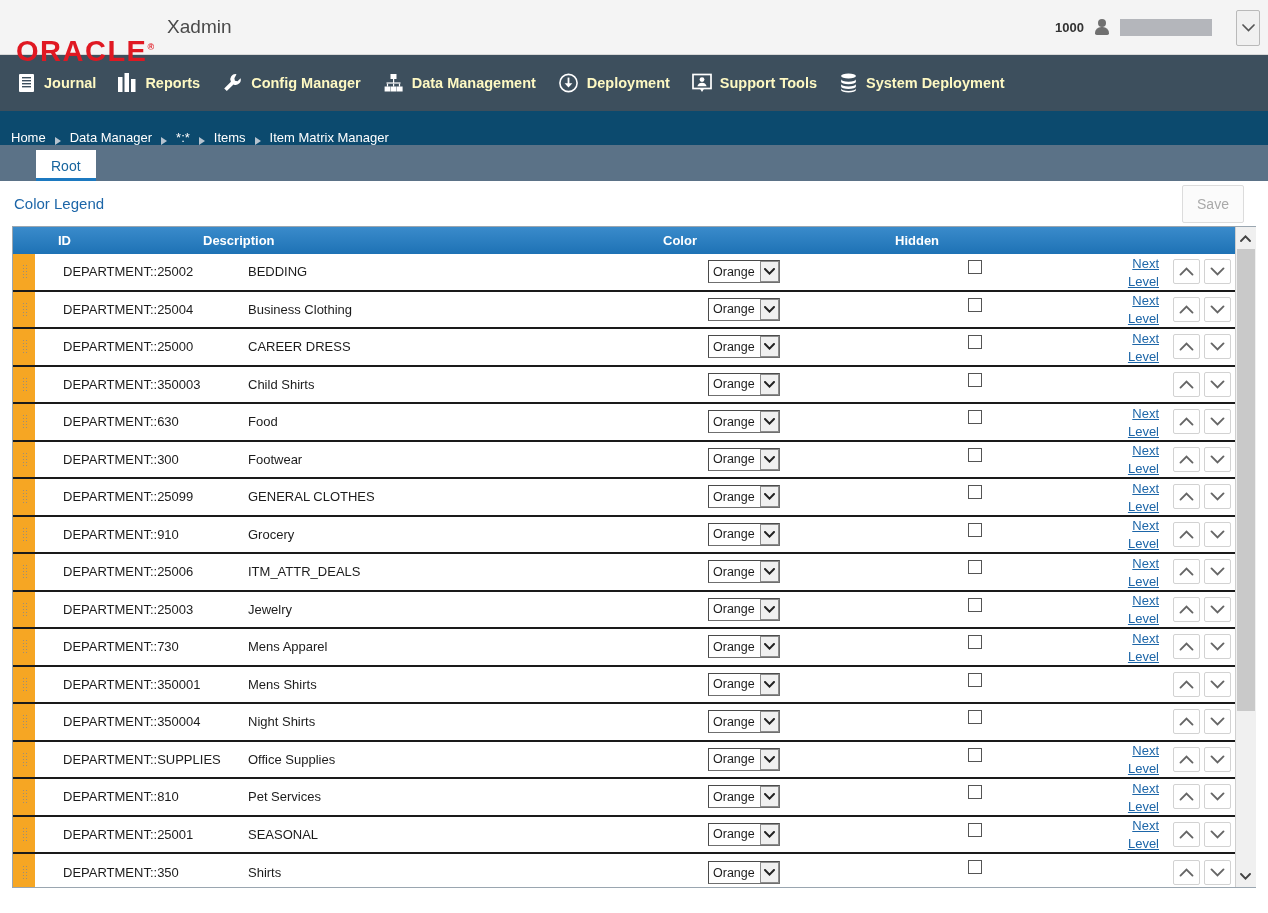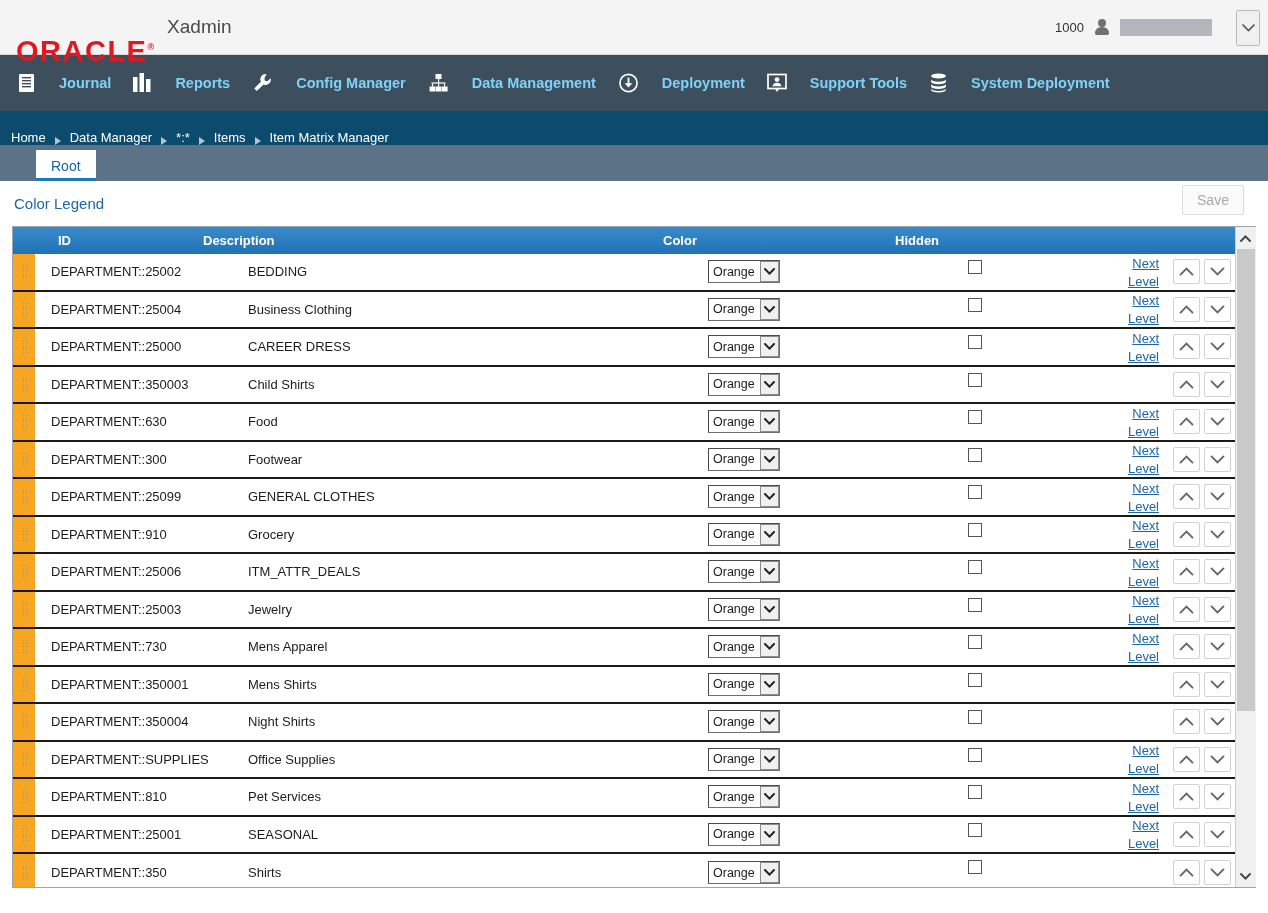--- a/index.html
+++ b/index.html
@@ -34,21 +34,21 @@
   }
   .app-name {
     margin-left: 13px;
     font-size: 19px;
     color: #4a4a4a;
   }
   .topbar-right {
     position: absolute; right: 0; top: 0; height: 55px;
     display: flex; align-items: center; gap: 10px; padding-right: 8px;
   }
-  .session-id { font-size: 13px; color: #333; }
+  .session-id { font-size: 13px; color: #333; font-weight: bold; }
   .user-icon { width: 16px; height: 17px; position: relative; }
   .user-icon .head {
     position: absolute; top: 0; left: 4px; width: 8px; height: 8px;
     border-radius: 50%; background: #707070;
   }
   .user-icon .body {
     position: absolute; bottom: 1px; left: 1px; width: 14px; height: 8px;
     border-radius: 7px 7px 2px 2px; background: #707070;
   }
   .user-redacted {
@@ -62,22 +62,22 @@
   }
   .chev { display: block; }
 
   
   .navbar {
     height: 56px; background: #3d4f5d;
     display: flex; align-items: center;
     padding-left: 18px; gap: 0;
   }
   .nav-item {
-    display: flex; align-items: center; gap: 23px;
-    color: #7dd3fc; font-size: 14.5px; font-weight: bold;
+    display: flex; align-items: center; gap: 8px;
+    color: #fef9c3; font-size: 14.5px; font-weight: bold;
     padding: 6px 18px 6px 4px; cursor: pointer; white-space: nowrap;
   }
   .nav-item:first-child { padding-left: 0; }
   .nav-ico { display: flex; align-items: center; justify-content: center; }
 
   
   .breadcrumb {
     height: 34px; background: #0c4a6e;
     display: flex; align-items: flex-end;
     padding-left: 11px; gap: 0;
@@ -114,21 +114,21 @@
     height: 45px; position: relative;
     display: flex; align-items: center;
     padding-left: 14px;
   }
   .legend-link {
     color: #1d66a8; font-size: 15px;
     cursor: pointer;
   }
   .save-btn {
     position: absolute; right: 24px; top: 4px;
-    width: 62px; height: 30px;
+    width: 62px; height: 38px;
     background: #fbfbfb; border: 1px solid #dcdcdc; border-radius: 2px;
     color: #a9a9a9; font-size: 14px;
     display: flex; align-items: center; justify-content: center;
     font-family: "Liberation Sans", sans-serif;
   }
 
   
   .grid-wrap {
     margin: 0 12px 0 12px;
     border: 1px solid #9aa6b0;
@@ -166,21 +166,21 @@
   .grip {
     width: 5px; height: 15px;
     background-image:
       radial-gradient(#8a8a8a 40%, transparent 41%),
       radial-gradient(#8a8a8a 40%, transparent 41%);
     background-size: 3px 3px;
     background-position: 0 0, 3px 0;
     opacity: .85;
   }
   .cell-id {
-    width: 213px; padding-left: 16px; font-size: 13px; color: #1c1c1c;
+    width: 213px; padding-left: 28px; font-size: 13px; color: #1c1c1c;
     white-space: nowrap; overflow: hidden;
   }
   .cell-desc {
     width: 460px; font-size: 13px; color: #1c1c1c;
   }
   .cell-color { width: 232px; }
   .color-select {
     width: 72px; height: 23px;
     border: 1px solid #6f6f6f;
     border-top-color: #4a4a4a; border-left-color: #4a4a4a;

